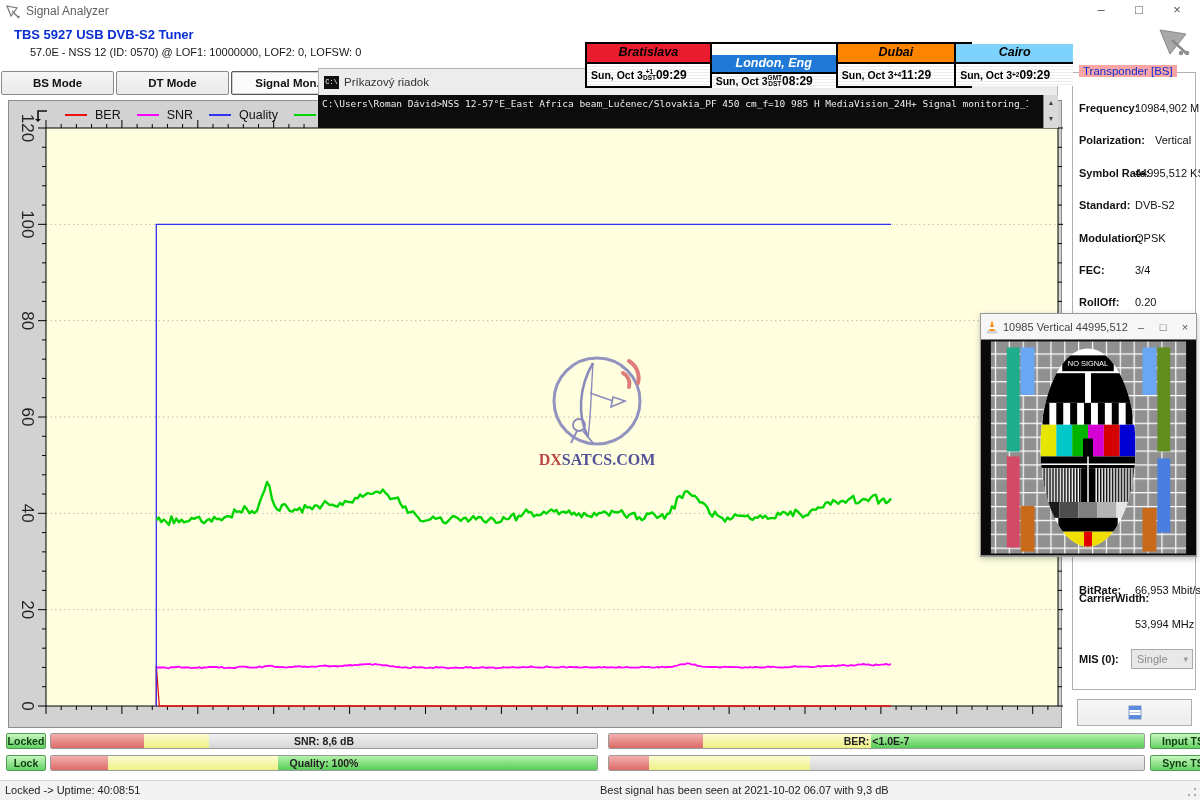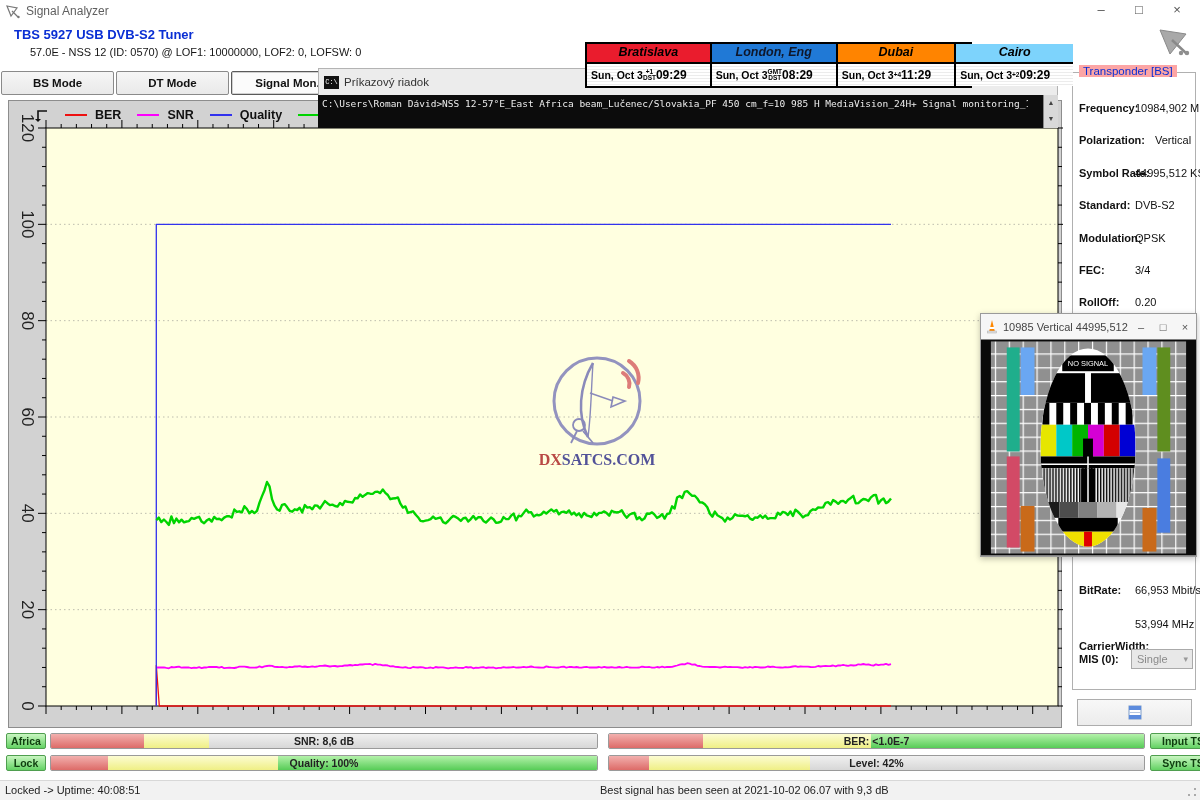--- a/index.html
+++ b/index.html
@@ -28,21 +28,21 @@
 
   
   .modes{left:1px;top:71px;display:flex;gap:2px;}
   .mode-btn{width:113px;height:24px;background:linear-gradient(#f6f6f6,#e9e9e9);border:1px solid #8a8a8a;border-radius:2px;
     font-size:11.5px;font-weight:bold;color:#111;text-align:center;line-height:22px;box-sizing:border-box;}
   .mode-btn.active{background:#fbfbfb;border:1px solid #5a5a5a;box-shadow:inset 0 0 0 1px #d0d0d0;}
 
   
   .chart{left:8px;top:100px;width:1054px;height:628px;background:#d2d2d2;border:1px solid #8d8d8d;box-sizing:border-box;z-index:1;}
   .legend{position:absolute;left:24px;top:3px;height:22px;display:flex;align-items:center;z-index:3;}
-  .legend-item{display:flex;align-items:center;margin-left:16px;font-weight:bold;}
+  .legend-item{display:flex;align-items:center;margin-left:16px;}
   .legend-swatch{width:22px;height:0;border-top:2px solid #000;margin-right:8px;}
   .legend-label{font-size:12.5px;color:#111;}
   .watermark{position:absolute;left:524px;top:252px;width:130px;height:120px;opacity:.88;z-index:2;}
 
   
   .console{left:318px;top:68px;width:740px;height:60px;z-index:8;}
   .console-title{height:27px;background:#ececec;border:1px solid #b3b3b3;border-bottom:none;box-sizing:border-box;display:flex;align-items:center;}
   .console-title .cicon{width:15px;height:13px;background:#111;margin:0 5px 0 5px;color:#fff;font-size:7px;line-height:13px;text-align:center;font-family:"Liberation Mono",monospace;}
   .console-title .ctext{font-size:11.5px;color:#333;}
   .console-body{height:33px;background:#0c0c0c;position:relative;}
@@ -114,21 +114,21 @@
         <div class="clock-body">
           <span class="clock-date">Sun, Oct 3</span>
           <div class="clock-off">
             <div>+1</div>
             <div>DST</div>
           </div>
           <span class="clock-time">09:29</span>
         </div>
       </div>
       <div class="clock">
-        <div class="clock-head" style="background: rgb(32, 121, 214); color: #0f172a;">London, Eng</div>
+        <div class="clock-head" style="background: rgb(32, 121, 214); color: #ffffff; margin-top: 11px;">London, Eng</div>
         <div class="clock-body">
           <span class="clock-date">Sun, Oct 3</span>
           <div class="clock-off">
             <div>GMT</div>
             <div>DST</div>
           </div>
           <span class="clock-time">08:29</span>
         </div>
       </div>
       <div class="clock">
@@ -525,40 +525,40 @@
         <div class="prow-label" style="top: 126.2px;">Standard:</div>
         <div class="prow-value" style="top: 126.2px;">DVB-S2</div>
         <div class="prow-label" style="top: 158.6px;">Modulation:</div>
         <div class="prow-value" style="top: 158.6px;">QPSK</div>
         <div class="prow-label" style="top: 191px;">FEC:</div>
         <div class="prow-value" style="top: 191px;">3/4</div>
         <div class="prow-label" style="top: 223.4px;">RollOff:</div>
         <div class="prow-value" style="top: 223.4px;">0.20</div>
         <div class="prow-label" style="top: 511px;">BitRate:</div>
         <div class="prow-value" style="top: 511px;">66,953 Mbit/s</div>
-        <div class="prow-label" style="top: 567px;">CarrierWidth:</div>
+        <div class="prow-label" style="top: 519px;">CarrierWidth:</div>
         <div class="prow-value" style="top: 545px;">53,994 MHz</div>
       </div>
     <div class="prow-label" style="top:580px">MIS (0):</div>
     <div class="mis-select">
       <span>Single</span>
       <span class="chev">▾</span>
     </div>
   </div>
 
   <div class="abs panel-btn">
     <svg width="14" height="15" viewBox="0 0 14 15">
       <rect x="1" y="1" width="12" height="13" fill="#fff" stroke="#7a9ac8"></rect>
       <rect x="1" y="1" width="12" height="4" fill="#5c8bdd"></rect>
       <rect x="1" y="10" width="12" height="4" fill="#5c8bdd"></rect>
       <line x1="2" y1="7.5" x2="12" y2="7.5" stroke="#b8c8e0"></line>
     </svg>
   </div>
 
-  <div class="sig-btn" style="left:6px;top:733px">Africa</div>
+  <div class="sig-btn" style="left:6px;top:733px">Locked</div>
   <div class="bar" style="left:50px;top:733px;width:548px" id="bar-snr">
       <div class="seg seg-red" style="left: 0%; width: 17%;"></div>
       <div class="seg seg-yellow" style="left: 17%; width: 12%;"></div>
       <div class="seg seg-silver" style="left: 29%; width: 71%;"></div>
       <div class="bar-label">SNR: 8,6 dB</div>
     </div>
   <div class="sig-btn" style="left:6px;top:755px">Lock</div>
   <div class="bar" style="left:50px;top:755px;width:548px" id="bar-quality">
       <div class="seg seg-red" style="left: 0%; width: 10.4%;"></div>
       <div class="seg seg-yellow" style="left: 10.4%; width: 31.2%;"></div>
@@ -569,21 +569,20 @@
       <div class="seg seg-red" style="left: 0%; width: 17.5%;"></div>
       <div class="seg seg-yellow" style="left: 17.5%; width: 31.5%;"></div>
       <div class="seg seg-green" style="left: 49%; width: 51%;"></div>
       <div class="bar-label">BER: &lt;1.0E-7</div>
     </div>
   <div class="sig-btn wide" style="left:1150px;top:733px">Input TS</div>
   <div class="bar" style="left:608px;top:755px;width:537px" id="bar-level">
       <div class="seg seg-red" style="left: 0%; width: 7.4%;"></div>
       <div class="seg seg-yellow" style="left: 7.4%; width: 30.2%;"></div>
       <div class="seg seg-silver" style="left: 37.6%; width: 62.4%;"></div>
-      <div class="bar-label">Level: 42%</div>
     </div>
   <div class="sig-btn wide" style="left:1150px;top:755px">Sync TS</div>
 
   <div class="abs statusbar">
     <span class="status-left">Locked -&gt; Uptime: 40:08:51</span>
     <span class="status-right">Best signal has been seen at 2021-10-02 06.07 with 9,3 dB</span>
     <div class="grip"></div>
   </div>
 
 </div>

